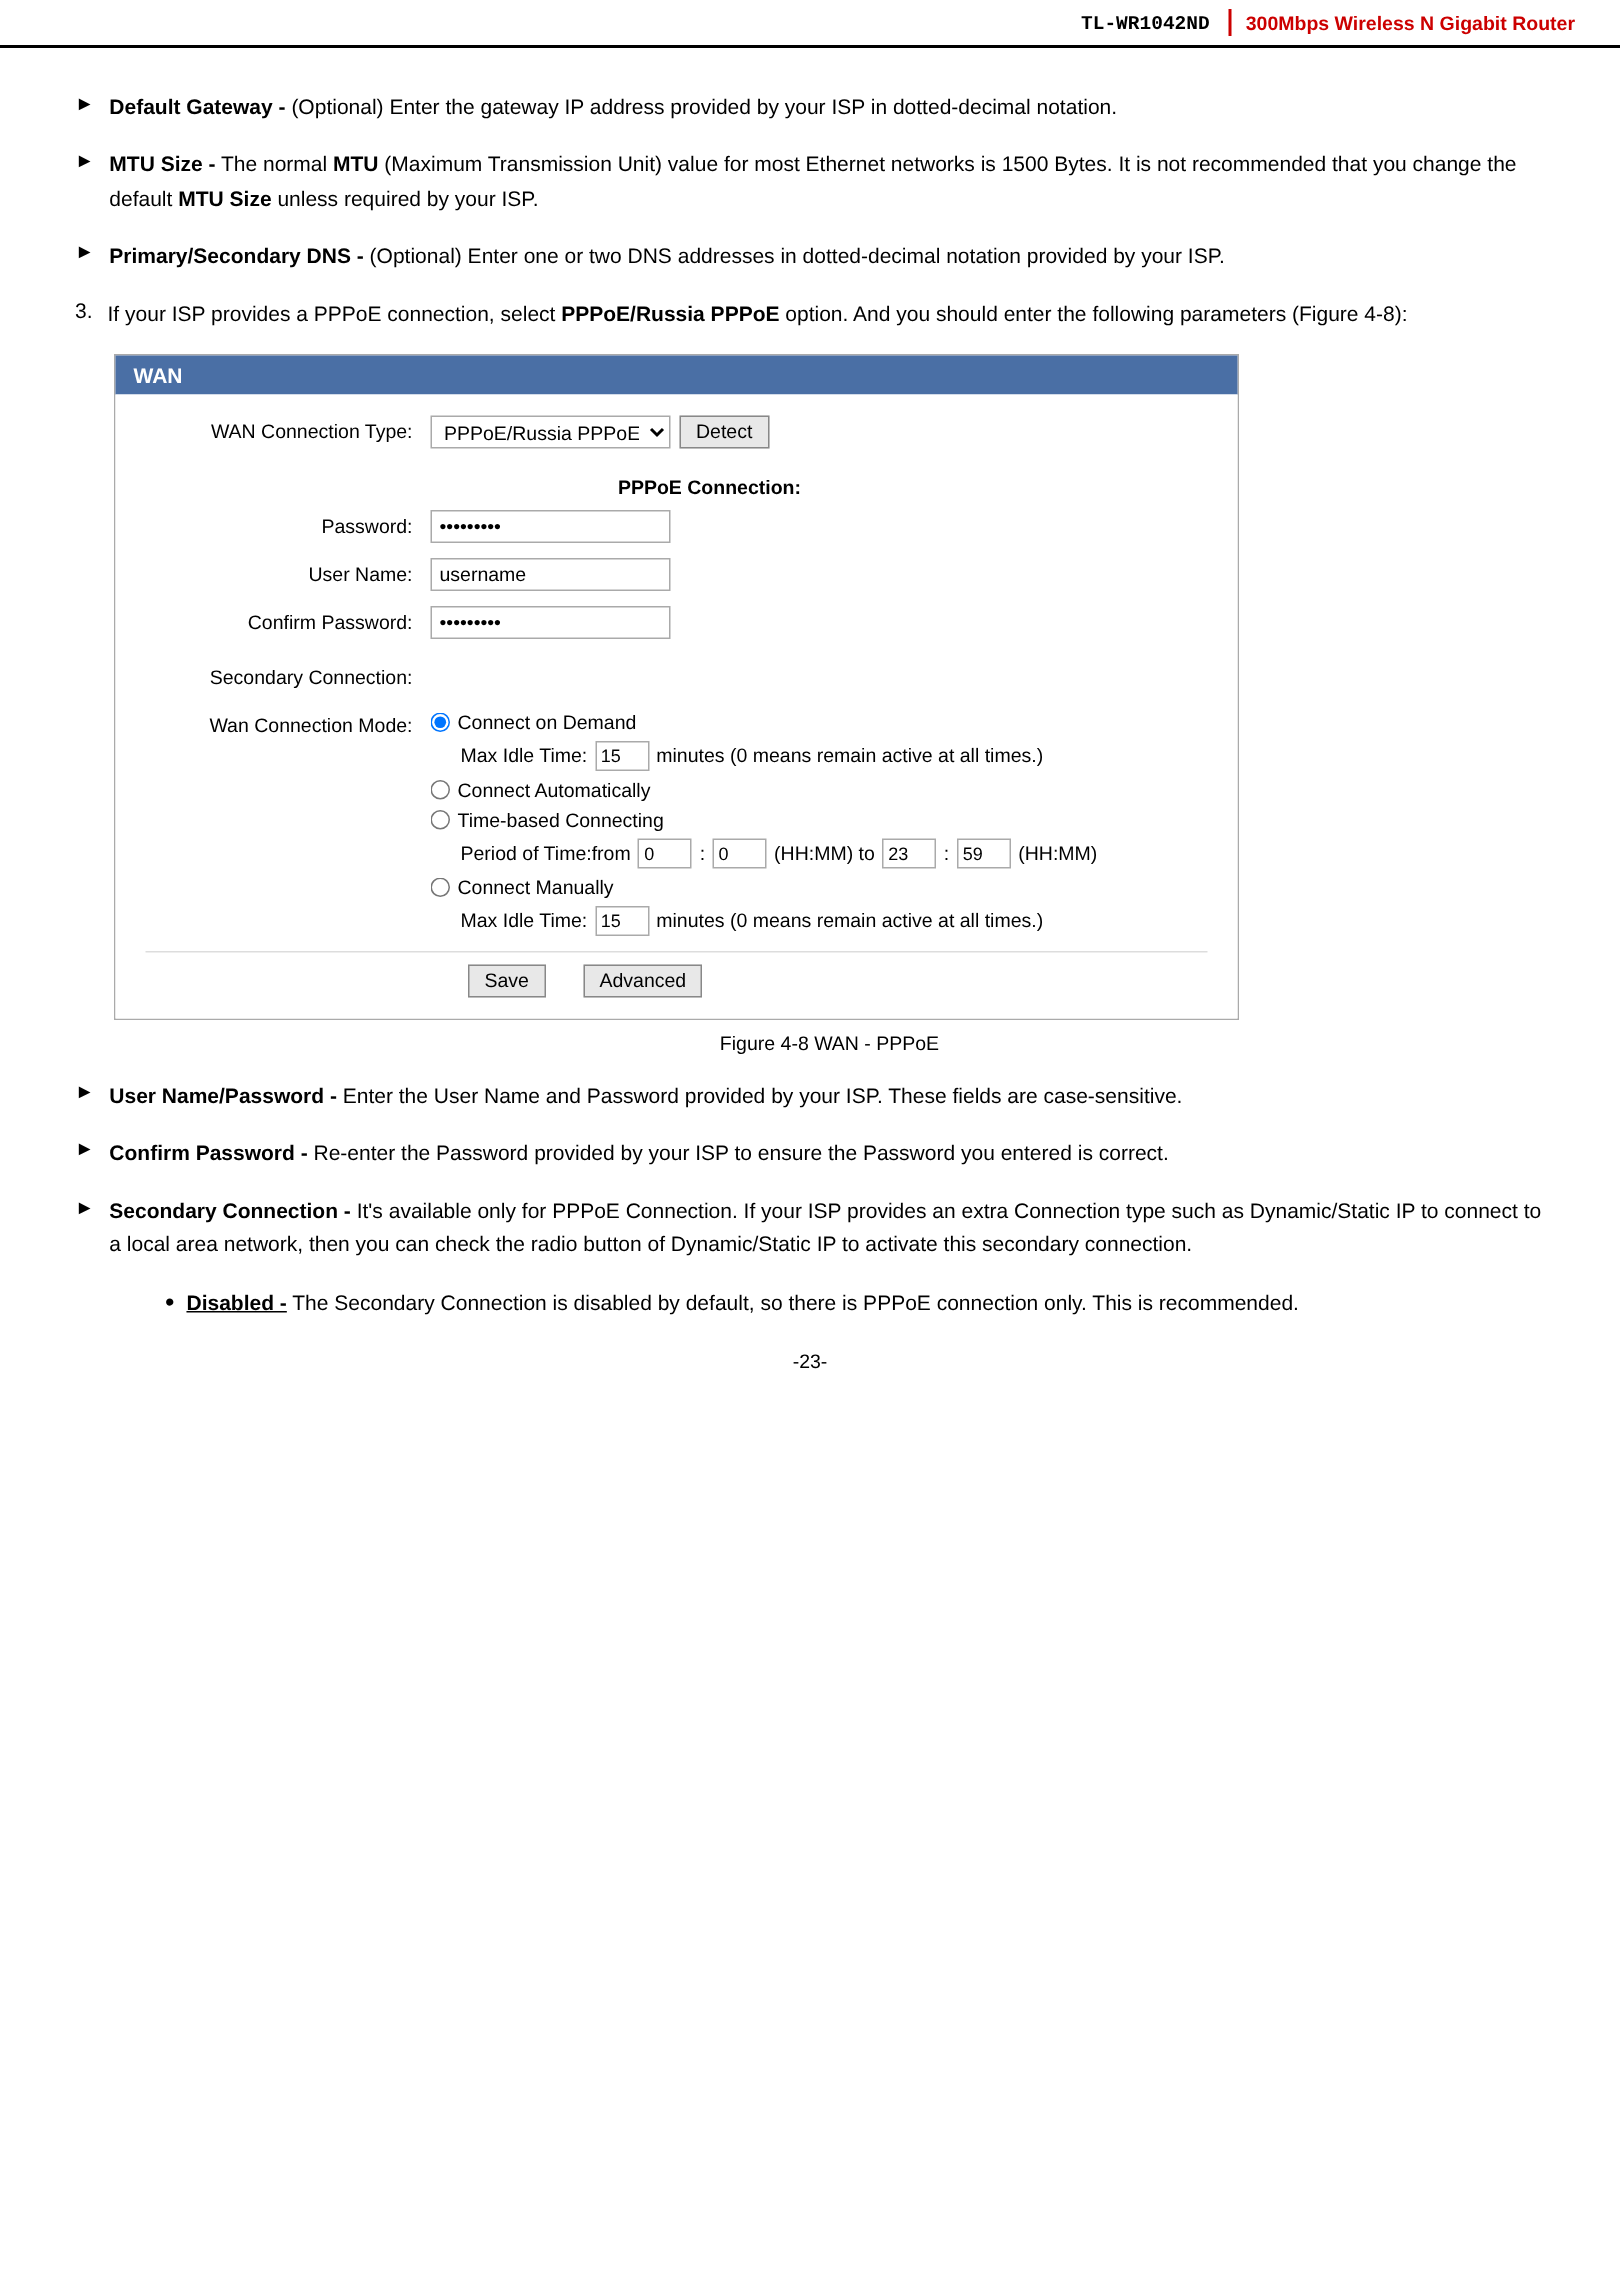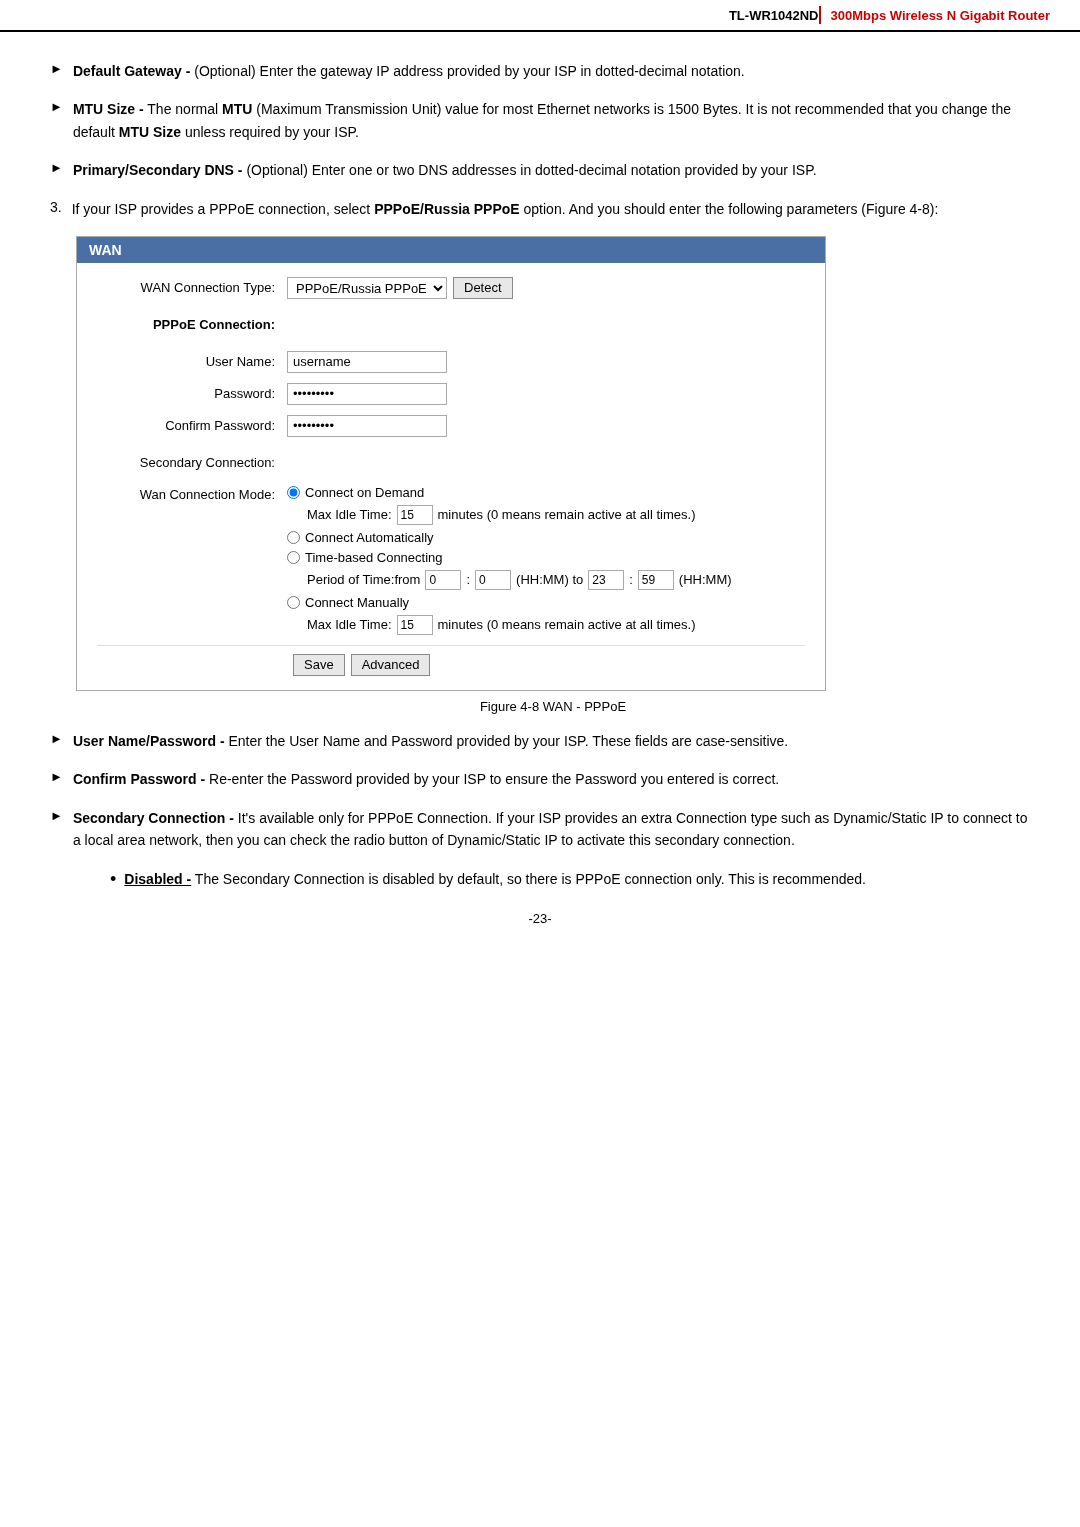--- a/index.html
+++ b/index.html
@@ -18,21 +18,22 @@
       display: flex;
       justify-content: flex-end;
       align-items: center;
       border-bottom: 2px solid #000;
       padding: 6px 30px 6px 30px;
       margin-bottom: 18px;
     }
     .header-model {
       font-weight: bold;
       font-size: 13px;
-      margin-right: 0;
+      margin-right: 12px;
+      font-family: Liberation Mono, monospace;
     }
     .header-divider {
       width: 2px;
       height: 18px;
       background: #c00;
       display: inline-block;
       margin-right: 10px;
       vertical-align: middle;
     }
     .header-product {
@@ -237,21 +238,21 @@
     .disconnected-text {
       font-weight: bold;
       color: #cc0000;
       font-size: 13px;
     }
 
     
     .save-row {
       display: flex;
       align-items: center;
-      gap: 0;
+      gap: 19px;
       margin-top: 10px;
       padding-top: 8px;
       border-top: 1px solid #ddd;
     }
 
     
     .figure-caption {
       text-align: center;
       font-size: 13px;
       margin: 8px 0 16px 26px;
@@ -281,21 +282,22 @@
     .page-number {
       text-align: center;
       font-size: 13px;
       margin-top: 20px;
       color: #000;
     }
 
     .ppoe-section-row {
       display: flex;
       align-items: center;
-      margin-bottom: 15px;
+      margin-bottom: 4px;
+      justify-content: center;
     }
   </style>
 </head>
 <body>
 
 <div class="page-header">
   <span class="header-model">TL-WR1042ND</span>
   <span class="header-divider"></span>
   <span class="header-product">300Mbps Wireless N Gigabit Router</span>
 </div>
@@ -351,27 +353,27 @@
         <button class="form-btn">Detect</button>
       </div>
 
       <div class="section-gap"></div>
 
       <div class="ppoe-section-row">
         <span class="form-label-section">PPPoE Connection:</span>
       </div>
 
       <div class="form-row">
+        <span class="form-label">Password:</span>
+        <input class="form-input" type="password" value="password1" style="">
+      </div>
+
+      <div class="form-row">
         <span class="form-label">User Name:</span>
         <input class="form-input" type="text" value="username" style="">
-      </div>
-
-      <div class="form-row">
-        <span class="form-label">Password:</span>
-        <input class="form-input" type="password" value="password1" style="">
       </div>
 
       <div class="form-row">
         <span class="form-label">Confirm Password:</span>
         <input class="form-input" type="password" value="password1" style="">
       </div>
 
       <div class="section-gap"></div>
 
       <div class="radio-row">

